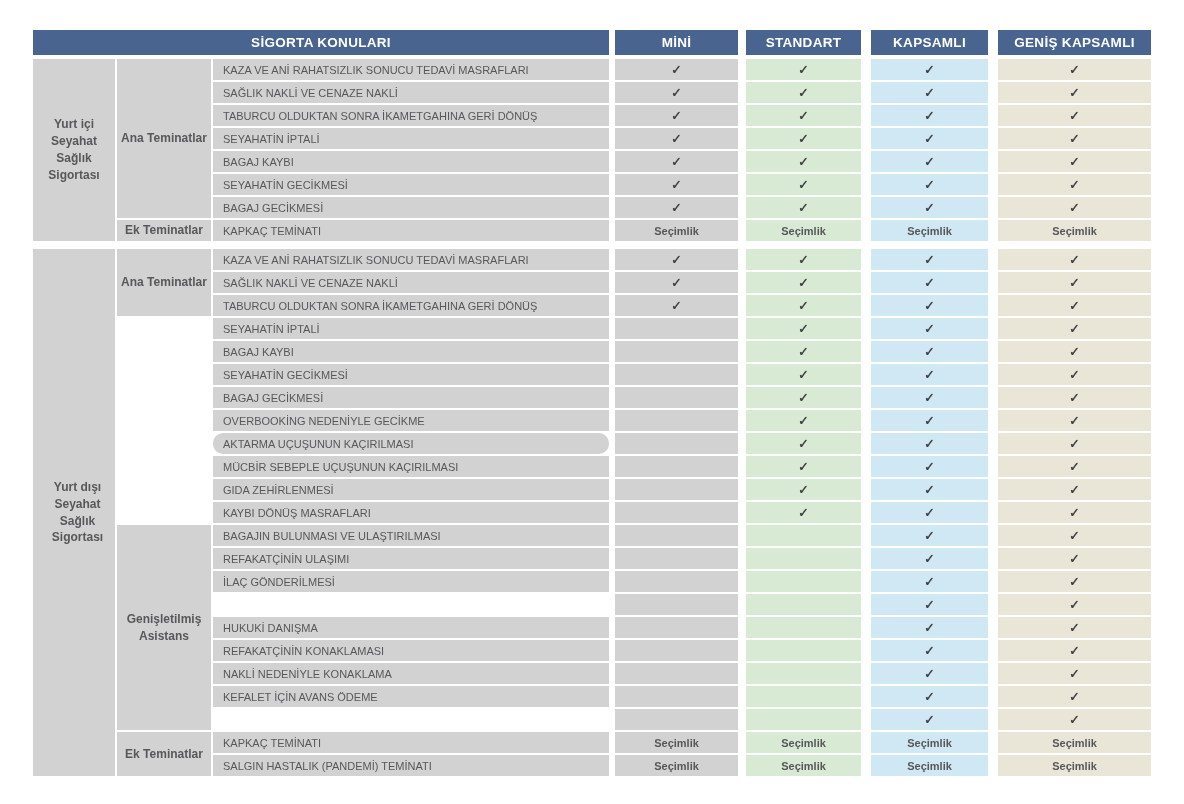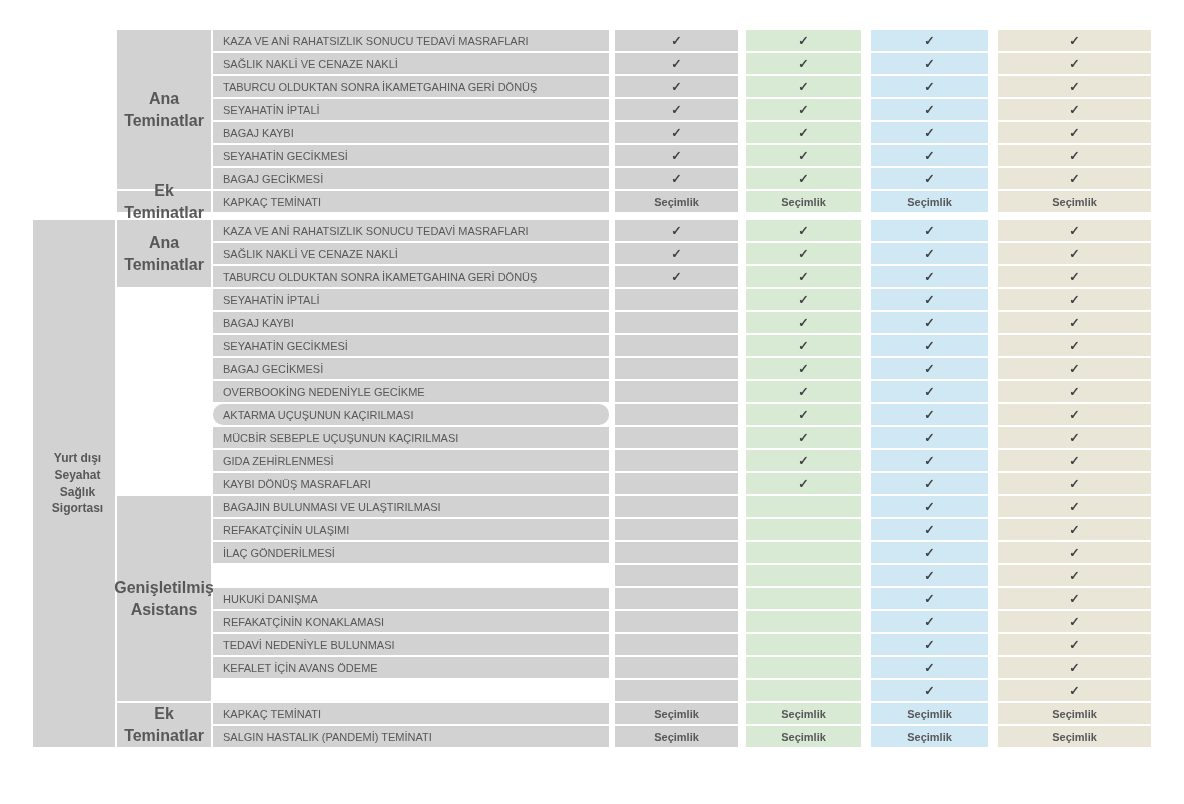--- a/index.html
+++ b/index.html
@@ -30,39 +30,47 @@
     box-sizing:border-box;
   }
   .group-cell{
     grid-column:1;background:var(--cell-gray,#d2d2d2);
     justify-content:center;text-align:center;
     font-size:12px;font-weight:600;line-height:1.4;padding:0 5px;
   }
   .subgroup-cell{
     grid-column:3;background:var(--cell-gray,#d2d2d2);
     justify-content:center;text-align:center;
-    font-size:16px;font-weight:600;line-height:1.35;padding:0 4px;
+    font-size:12px;font-weight:600;line-height:1.35;padding:0 4px;
   }
   .item-cell{
     grid-column:5;background:var(--cell-gray,#d2d2d2);
     padding-left:10px;font-weight:400;white-space:nowrap;overflow:hidden;
   }
   .plan-cell{justify-content:center;font-weight:600;}
   .plan-0{background:var(--cell-gray,#d2d2d2);}
   .plan-1{background:var(--cell-green,#d8e9d4);}
   .plan-2{background:var(--cell-blue,#cfe8f3);}
   .plan-3{background:var(--cell-beige,#e9e6d8);}
   .plan-cell.check{font-size:12.5px;font-weight:700;color:#414143;}
 </style>
 </head>
 <body style="--page-bg: #ffffff; --header-bg: #4a6490; --header-text: #ffffff; --cell-gray: #d2d2d2; --cell-green: #d8e9d4; --cell-blue: #cfe8f3; --cell-beige: #e9e6d8; --text: #58585a;">
 
 <div class="page">
+  <div class="grid header-grid">
+    <div class="hcell topics">SİGORTA KONULARI</div>
+    <div class="hcell hplan-0">MİNİ</div>
+    <div class="hcell hplan-1">STANDART</div>
+    <div class="hcell hplan-2">KAPSAMLI</div>
+    <div class="hcell hplan-3">GENİŞ KAPSAMLI</div>
+  </div>
   <div id="sections">
       <div class="grid section-grid" style="grid-template-rows: repeat(8, 21px);">
+        <div class="cell group-cell" style="grid-row: 1 / span 8;">Yurt içi Seyahat Sağlık Sigortası</div>
         <div class="cell subgroup-cell" style="grid-row: 1 / span 7;">Ana Teminatlar</div>
         <div class="cell item-cell" style="grid-row: 1;">KAZA VE ANİ RAHATSIZLIK SONUCU TEDAVİ MASRAFLARI</div>
         <div class="cell plan-cell plan-0 check" style="grid-area: 1 / 7;">✓</div>
         <div class="cell plan-cell plan-1 check" style="grid-area: 1 / 9;">✓</div>
         <div class="cell plan-cell plan-2 check" style="grid-area: 1 / 11;">✓</div>
         <div class="cell plan-cell plan-3 check" style="grid-area: 1 / 13;">✓</div>
         <div class="cell item-cell" style="grid-row: 2;">SAĞLIK NAKLİ VE CENAZE NAKLİ</div>
         <div class="cell plan-cell plan-0 check" style="grid-area: 2 / 7;">✓</div>
         <div class="cell plan-cell plan-1 check" style="grid-area: 2 / 9;">✓</div>
         <div class="cell plan-cell plan-2 check" style="grid-area: 2 / 11;">✓</div>
@@ -185,21 +193,21 @@
         <div class="cell item-cell" style="grid-row: 17;">HUKUKİ DANIŞMA</div>
         <div class="cell plan-cell plan-0" style="grid-area: 17 / 7;"></div>
         <div class="cell plan-cell plan-1" style="grid-area: 17 / 9;"></div>
         <div class="cell plan-cell plan-2 check" style="grid-area: 17 / 11;">✓</div>
         <div class="cell plan-cell plan-3 check" style="grid-area: 17 / 13;">✓</div>
         <div class="cell item-cell" style="grid-row: 18; text-align: center;">REFAKATÇİNİN KONAKLAMASI</div>
         <div class="cell plan-cell plan-0" style="grid-area: 18 / 7;"></div>
         <div class="cell plan-cell plan-1" style="grid-area: 18 / 9;"></div>
         <div class="cell plan-cell plan-2 check" style="grid-area: 18 / 11;">✓</div>
         <div class="cell plan-cell plan-3 check" style="grid-area: 18 / 13;">✓</div>
-        <div class="cell item-cell" style="grid-row: 19;">TEDAVİ NEDENİYLE BULUNMASI</div>
+        <div class="cell item-cell" style="grid-row: 19;">NAKLİ NEDENİYLE KONAKLAMA</div>
         <div class="cell plan-cell plan-0" style="grid-area: 19 / 7;"></div>
         <div class="cell plan-cell plan-1" style="grid-area: 19 / 9;"></div>
         <div class="cell plan-cell plan-2 check" style="grid-area: 19 / 11;">✓</div>
         <div class="cell plan-cell plan-3 check" style="grid-area: 19 / 13;">✓</div>
         <div class="cell item-cell" style="grid-row: 20;">KEFALET İÇİN AVANS ÖDEME</div>
         <div class="cell plan-cell plan-0" style="grid-area: 20 / 7;"></div>
         <div class="cell plan-cell plan-1" style="grid-area: 20 / 9;"></div>
         <div class="cell plan-cell plan-2 check" style="grid-area: 20 / 11;">✓</div>
         <div class="cell plan-cell plan-3 check" style="grid-area: 20 / 13;">✓</div>
         <div class="cell item-cell" style="grid-row: 21; margin-top: 45px;">YURT DIŞINDA NAKİT AVANS</div>

